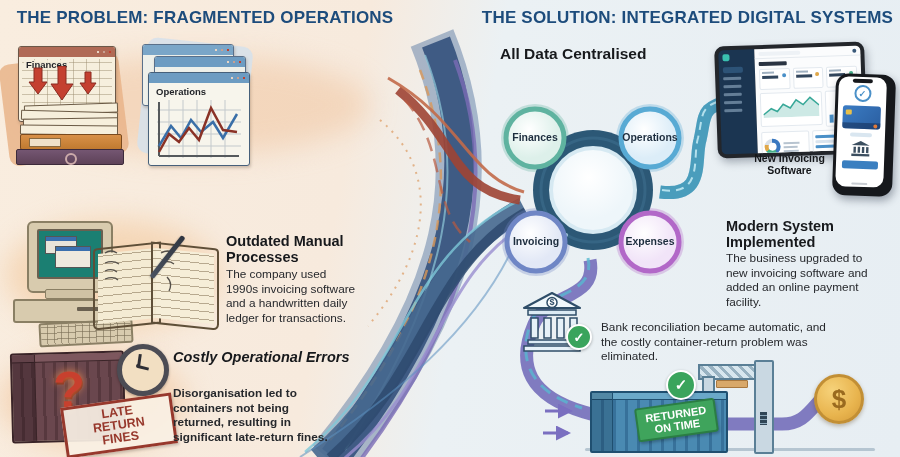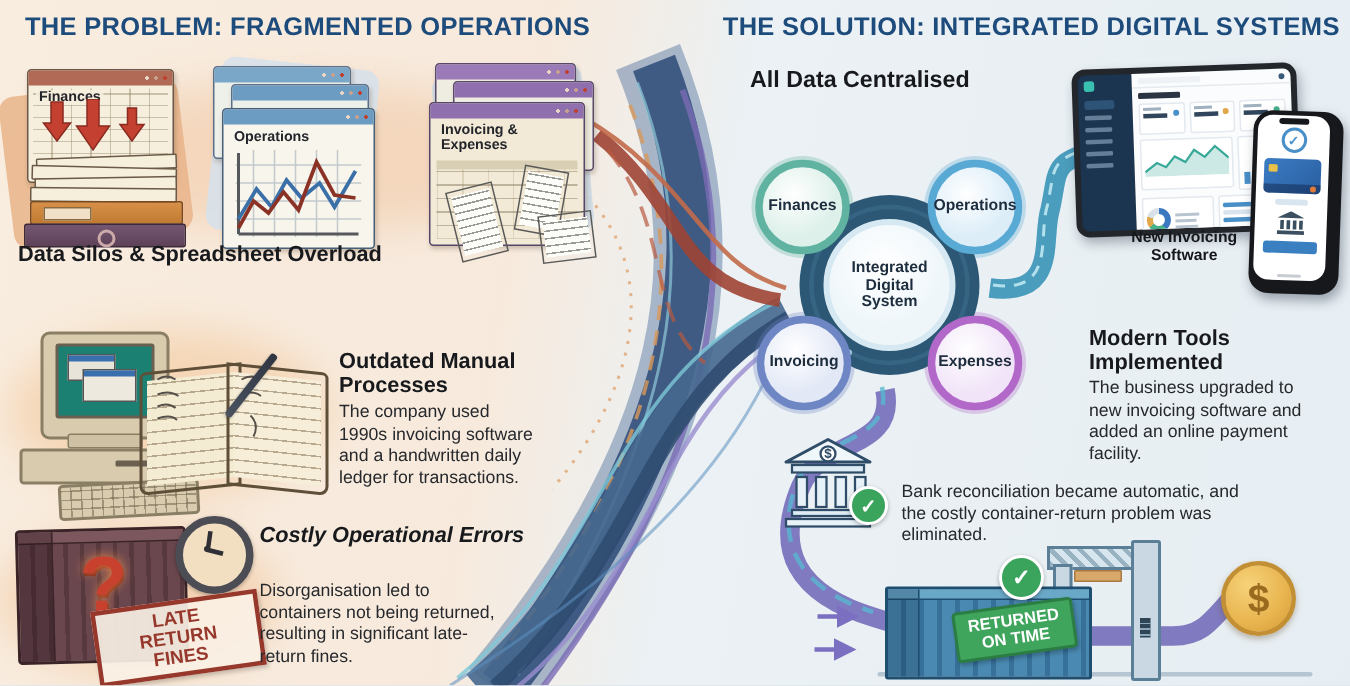--- a/index.html
+++ b/index.html
@@ -121,44 +121,21 @@
         <g stroke="#c3c9cc" stroke-width="1">
           <path d="M0,10 H84 M0,22 H84 M0,34 H84 M0,46 H84 M12,0 V58 M26,0 V58 M40,0 V58 M54,0 V58 M68,0 V58"></path>
         </g>
         <path d="M2,56 H82 M2,56 V2" stroke="#55595c" stroke-width="2" fill="none"></path>
         <polyline points="2,46 14,26 24,38 34,20 44,32 56,22 66,38 80,14" fill="none" stroke="#3a6fa8" stroke-width="2.5"></polyline>
         <polyline points="2,52 12,34 22,42 32,28 42,40 54,8 66,30 80,32" fill="none" stroke="#8a3226" stroke-width="2.5"></polyline>
       </svg>
     </div>
   </div>
 
-  <div class="abs z2" style="left:280px;top:42px;width:120px;height:132px;">
-    <div class="abs" style="left:12px;top:4px;width:100px;height:112px;background:#ccd9e4;border-radius:10px;transform:rotate(-5deg);opacity:.9;"></div>
-    <div class="window" style="left:10px;top:0px;width:92px;height:55px;background:#efece2;border-color:#5a4a6a;">
-      <div class="winhead" style="background:#9b7ab8;"></div>
-      <div class="windots"></div>
-    </div>
-    <div class="window" style="left:22px;top:12px;width:92px;height:58px;background:#efece2;border-color:#5a4a6a;">
-      <div class="winhead" style="background:#8f6fae;"></div>
-      <div class="windots"></div>
-    </div>
-    <div class="window" style="left:6px;top:26px;width:102px;height:94px;background:#f2ead6;border-color:#55466a;">
-      <div class="winhead" style="background:#8f6fae;"></div>
-      <div class="windots"></div>
-      <div class="abs winlabel" style="left:7px;top:13px;width:60px;">Invoicing &amp; Expenses</div>
-      <div class="grid" style="left:4px;top:38px;right:4px;bottom:4px;background:
-        repeating-linear-gradient(0deg,transparent 0 8px,rgba(140,125,100,.5) 8px 9px),
-        repeating-linear-gradient(90deg,rgba(200,188,160,.5) 0 1px,transparent 1px 17px);border-top:6px solid #d9cfb4;"></div>
-    </div>
-    <div class="receipt" style="left:22px;top:82px;width:26px;height:40px;transform:rotate(-14deg);"></div>
-    <div class="receipt" style="left:66px;top:70px;width:24px;height:36px;transform:rotate(10deg);"></div>
-    <div class="receipt" style="left:80px;top:100px;width:30px;height:24px;transform:rotate(-7deg);"></div>
-  </div>
-
-  <div class="abs z2 h" style="left:12px;top:162px;width:280px;">Data Silos &amp; Spreadsheet Overload</div>
+
 
   <div class="abs z2" style="left:5px;top:215px;width:215px;height:120px;">
     <div class="abs" style="left:22px;top:6px;width:82px;height:68px;background:#d8cbae;border:2px solid #8a7f64;border-radius:6px;">
       <div class="abs" style="left:8px;top:6px;width:62px;height:46px;background:#1b7f72;border:2px solid #6a6050;border-radius:2px;">
         <div class="abs" style="left:6px;top:5px;width:30px;height:16px;background:#e8e4da;border:1px solid #555;">
             <div style="height:4px;background:#3a6fae;"></div>
           </div>
         <div class="abs" style="left:16px;top:15px;width:34px;height:20px;background:#eee9de;border:1px solid #555;">
             <div style="height:4px;background:#3a6fae;"></div>
           </div>
@@ -198,21 +175,21 @@
       <div class="abs" style="left:16px;top:16px;width:11px;height:3px;background:#2f2f35;transform-origin:left;transform:rotate(14deg);"></div>
       <div class="abs" style="left:14px;top:15px;width:4px;height:4px;border-radius:50%;background:#2f2f35;"></div>
     </div>
     <div class="stamp" style="left:58px;top:58px;padding:3px 10px;border:3px solid #97382c;color:#97382c;background:rgba(248,240,228,.92);transform:rotate(-8deg);font-size:12.5px;line-height:1.05;box-shadow:1px 2px 3px rgba(0,0,0,.2);">
       <div>LATE RETURN</div>
       <div>FINES</div>
     </div>
   </div>
 
   <div class="abs z2 h" style="left:173px;top:349px;width:200px;font-style:italic;">Costly Operational Errors</div>
-  <div class="abs z2 b" style="left:173px;top:386px;width:162px;">Disorganisation led to containers not being returned, resulting in significant late-return fines.</div>
+  <div class="abs z2 b" style="left:173px;top:386px;width:162px;font-weight:bold;">Disorganisation led to containers not being returned, resulting in significant late-return fines.</div>
 
   <div class="abs z2 sec-title" style="left:480px;top:8px;width:415px;">THE SOLUTION: INTEGRATED DIGITAL SYSTEMS</div>
 
   <div class="abs z2 h" style="left:500px;top:45px;width:220px;font-size:15.5px;">All Data Centralised</div>
 
   <svg class="abs z2" style="left:480px;top:100px;" width="230" height="190" viewBox="0 0 230 190">
     <defs>
       <radialGradient id="gf" cx="40%" cy="35%">
           <stop offset="0%" stop-color="#ffffff"></stop>
           <stop offset="100%" stop-color="#ddf0ea"></stop>
@@ -252,21 +229,20 @@
     <circle cx="113" cy="90" r="42" fill="url(#gc)" stroke="#d6e9f2" stroke-width="4"></circle>
     <circle cx="55" cy="38" r="29" fill="url(#gf)" stroke="#5fb3a0" stroke-width="5"></circle>
     <circle cx="170" cy="38" r="29" fill="url(#go)" stroke="#58aad4" stroke-width="5"></circle>
     <circle cx="56" cy="142" r="29" fill="url(#gi)" stroke="#6f86c5" stroke-width="5"></circle>
     <circle cx="170" cy="142" r="29" fill="url(#ge)" stroke="#b268c8" stroke-width="5"></circle>
   </svg>
   <div class="abs z3 hublabel" style="left:505px;top:132px;width:60px;">Finances</div>
   <div class="abs z3 hublabel" style="left:620px;top:132px;width:60px;">Operations</div>
   <div class="abs z3 hublabel" style="left:506px;top:236px;width:60px;">Invoicing</div>
   <div class="abs z3 hublabel" style="left:620px;top:236px;width:60px;">Expenses</div>
-  <div class="abs z3 hublabel" style="left:562px;top:173px;width:62px;">Integrated Digital System</div>
 
   <div class="abs z2" style="left:716px;top:44px;width:142px;height:104px;background:#23262b;border-radius:9px;padding:4px;transform:rotate(-2deg);box-shadow:2px 4px 8px rgba(30,40,60,.35);display:flex;">
     <div style="width:28px;background:#1b3551;border-radius:5px 0 0 5px;padding:4px 4px;">
       <div style="width:7px;height:7px;background:#3ac0b0;border-radius:2px;margin-bottom:6px;"></div>
       <div style="width:20px;height:6px;background:#2d5377;border-radius:2px;margin-bottom:4px;"></div>
       <div style="width:18px;height:3px;background:rgba(160,185,210,.55);border-radius:1px;margin-bottom:5px;"></div>
       <div style="width:18px;height:3px;background:rgba(160,185,210,.55);border-radius:1px;margin-bottom:5px;"></div>
       <div style="width:18px;height:3px;background:rgba(160,185,210,.55);border-radius:1px;margin-bottom:5px;"></div>
       <div style="width:18px;height:3px;background:rgba(160,185,210,.55);border-radius:1px;margin-bottom:5px;"></div>
       <div style="width:18px;height:3px;background:rgba(160,185,210,.55);border-radius:1px;"></div>
@@ -350,21 +326,21 @@
           <rect x="7.2" y="6" width="2.4" height="6" fill="#3c4f60"></rect>
         <rect x="11.4" y="6" width="2.4" height="6" fill="#3c4f60"></rect>
           <rect x="15.6" y="6" width="2.4" height="6" fill="#3c4f60"></rect>
         <rect x="1" y="13" width="18" height="2.4" fill="#3c4f60"></rect>
       </svg>
       <div style="width:36px;height:8px;background:#3a7fc0;border-radius:2px;"></div>
       <div style="position:absolute;bottom:2px;left:16px;width:16px;height:2px;background:#c8ccd2;border-radius:1px;"></div>
     </div>
   </div>
 
-  <div class="abs z2 h" style="left:726px;top:218px;width:135px;">Modern Tools Implemented</div>
+  <div class="abs z2 h" style="left:726px;top:218px;width:135px;">Modern System Implemented</div>
   <div class="abs z2 b" style="left:726px;top:251px;width:152px;">The business upgraded to new invoicing software and added an online payment facility.</div>
 
   <svg class="abs z2" style="left:520px;top:290px;" width="64" height="64" viewBox="0 0 64 64">
     <path d="M32,3 L60,18 H4 Z" fill="#f0f7fb" stroke="#2f4d68" stroke-width="2" stroke-linejoin="round"></path>
     <circle cx="32" cy="12.5" r="5" fill="#ffffff" stroke="#2f4d68" stroke-width="1.5"></circle>
     <rect x="8" y="20" width="48" height="5" fill="#dcebf4" stroke="#2f4d68" stroke-width="1.5"></rect>
     <rect x="11" y="28" width="7" height="20" fill="#e6f1f8" stroke="#2f4d68" stroke-width="1.5"></rect>
     <rect x="24" y="28" width="7" height="20" fill="#e6f1f8" stroke="#2f4d68" stroke-width="1.5"></rect>
     <rect x="37" y="28" width="7" height="20" fill="#e6f1f8" stroke="#2f4d68" stroke-width="1.5"></rect>
     <rect x="50" y="28" width="7" height="20" fill="#e6f1f8" stroke="#2f4d68" stroke-width="1.5"></rect>

